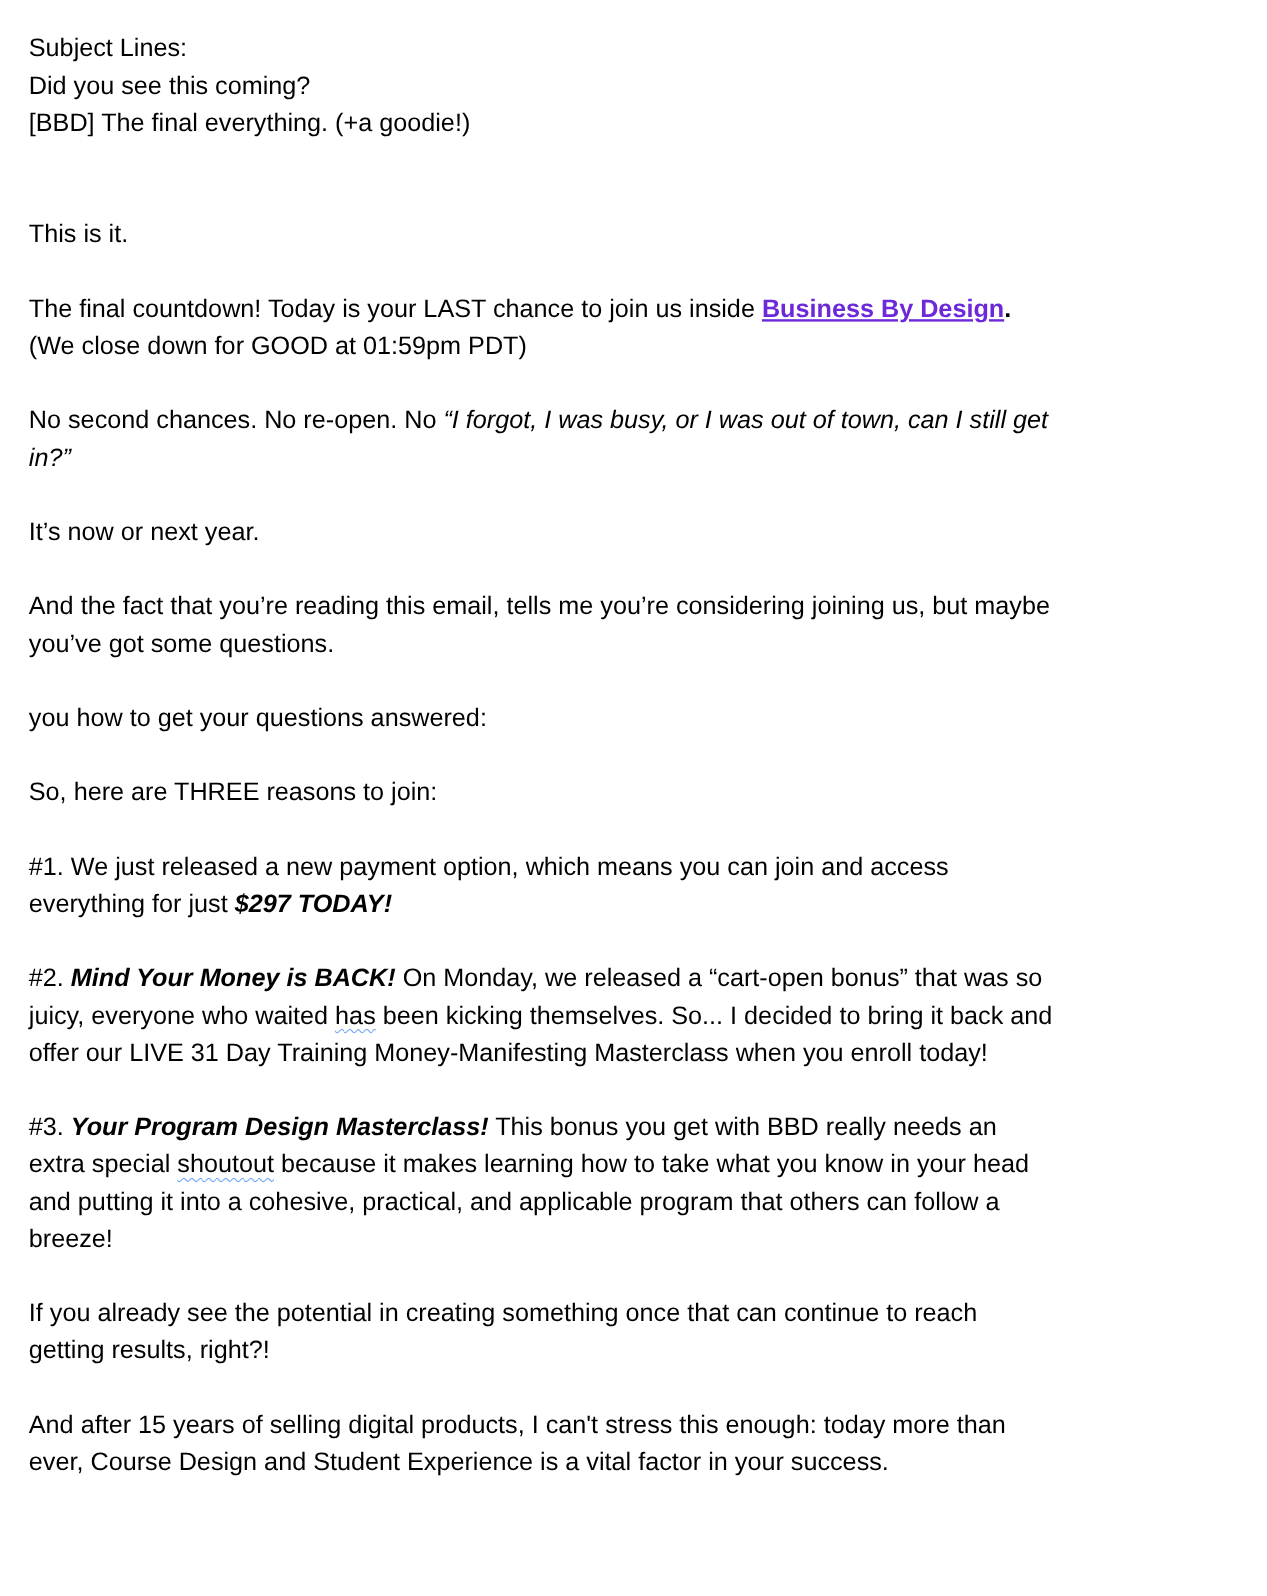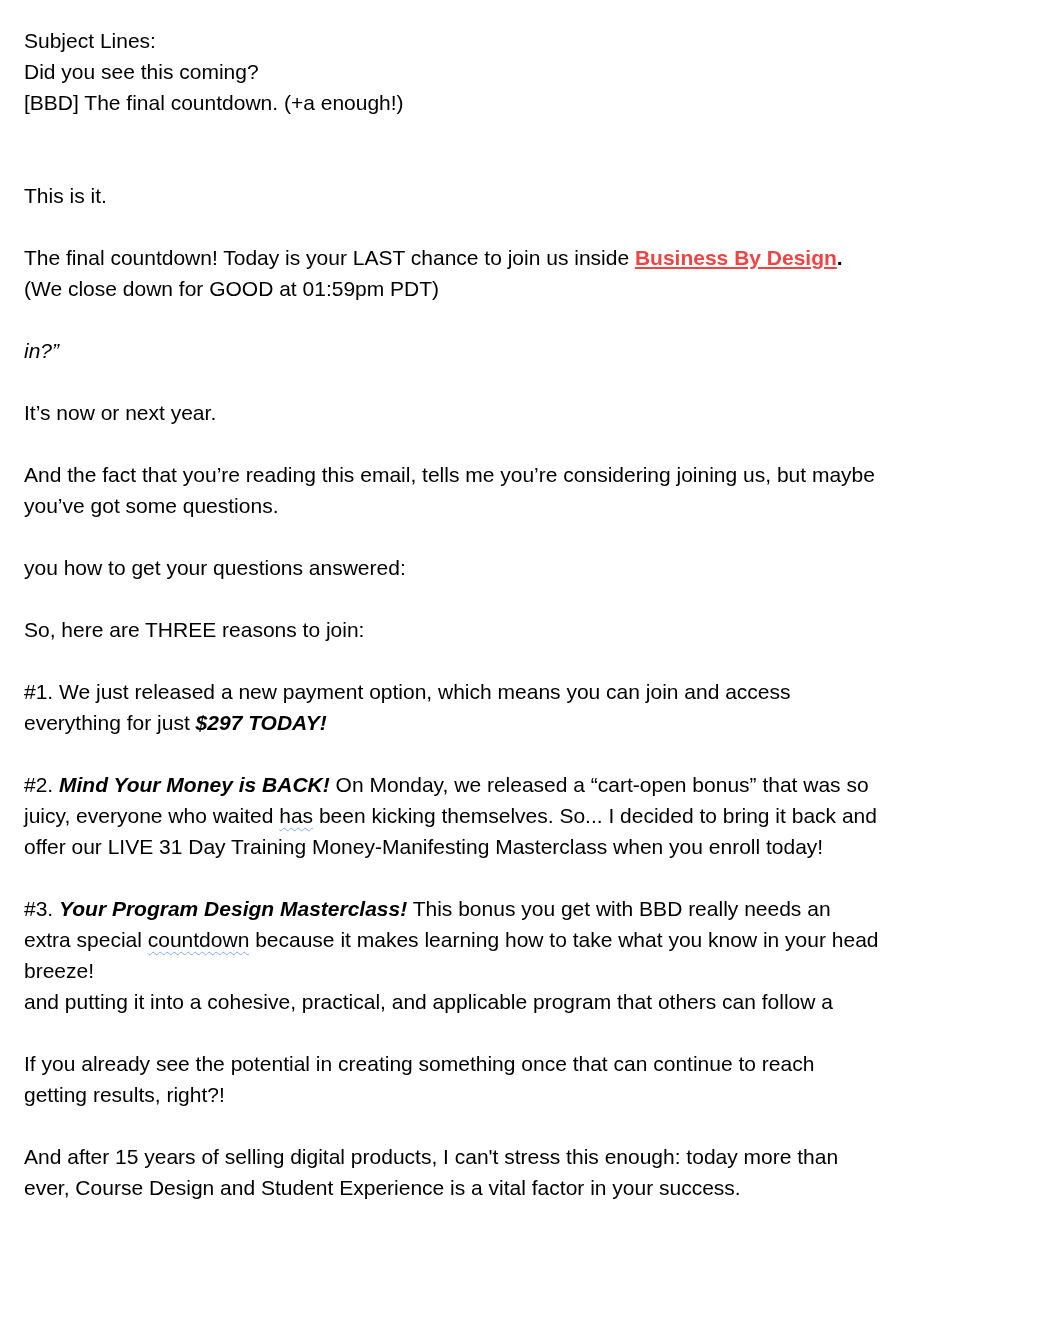--- a/index.html
+++ b/index.html
@@ -40,42 +40,43 @@
     text-underline-offset: 4px;
   }
 </style>
 </head>
 <body>
 
 <div class="doc" id="doc-root" style="background: rgb(255, 255, 255); color: rgb(0, 0, 0); padding-left: 24px;">
     <div class="paragraph">
       <div class="line"><span>Subject Lines:</span></div>
       <div class="line"><span>Did you see this coming?</span></div>
-      <div class="line"><span>[BBD] The final countdown. (+a enough!)</span></div>
+      <div class="line"><span>[BBD] The final everything. (+a goodie!)</span></div>
     </div>
     <div class="paragraph">
       <div class="line"></div>
     </div>
     <div class="paragraph">
       <div class="line"></div>
     </div>
     <div class="paragraph">
       <div class="line"><span>This is it.</span></div>
     </div>
     <div class="paragraph">
       <div class="line"></div>
     </div>
     <div class="paragraph">
-      <div class="line"><span>The final countdown! Today is your LAST chance to join us inside </span><span class="r-link" style="color: #ef4444;">Business By Design</span><span class="r-b">.</span></div>
+      <div class="line"><span>The final countdown! Today is your LAST chance to join us inside </span><span class="r-link" style="color: #6d28d9;">Business By Design</span><span class="r-b">.</span></div>
       <div class="line"><span>(We close down for GOOD at 01:59pm PDT)</span></div>
     </div>
     <div class="paragraph">
       <div class="line"></div>
     </div>
     <div class="paragraph">
+      <div class="line"><span>No second chances. No re-open. No </span><span class="r-i">“I forgot, I was busy, or I was out of town, can I still get</span></div>
       <div class="line"><span class="r-i">in?”</span></div>
     </div>
     <div class="paragraph">
       <div class="line"></div>
     </div>
     <div class="paragraph">
       <div class="line"><span>It’s now or next year.</span></div>
     </div>
     <div class="paragraph">
       <div class="line"></div>
@@ -109,23 +110,23 @@
     <div class="paragraph">
       <div class="line"><span>#2. </span><span class="r-bi">Mind Your Money is BACK!</span><span> On Monday, we released a “cart-open bonus” that was so</span></div>
       <div class="line"><span>juicy, everyone who waited </span><span class="r-sq" style="text-decoration-color: rgb(123, 170, 247);">has</span><span> been kicking themselves. So... I decided to bring it back and</span></div>
       <div class="line"><span>offer our LIVE 31 Day Training Money-Manifesting Masterclass when you enroll today!</span></div>
     </div>
     <div class="paragraph">
       <div class="line"></div>
     </div>
     <div class="paragraph">
       <div class="line"><span>#3. </span><span class="r-bi">Your Program Design Masterclass!</span><span> This bonus you get with BBD really needs an</span></div>
-      <div class="line"><span>extra special </span><span class="r-sq" style="text-decoration-color: rgb(123, 170, 247);">countdown</span><span> because it makes learning how to take what you know in your head</span></div>
+      <div class="line"><span>extra special </span><span class="r-sq" style="text-decoration-color: rgb(123, 170, 247);">shoutout</span><span> because it makes learning how to take what you know in your head</span></div>
+      <div class="line"><span>and putting it into a cohesive, practical, and applicable program that others can follow a</span></div>
       <div class="line"><span>breeze!</span></div>
-      <div class="line"><span>and putting it into a cohesive, practical, and applicable program that others can follow a</span></div>
     </div>
     <div class="paragraph">
       <div class="line"></div>
     </div>
     <div class="paragraph">
       <div class="line"><span>If you already see the potential in creating something once that can continue to reach</span></div>
       <div class="line"><span>getting results, right?!</span></div>
     </div>
     <div class="paragraph">
       <div class="line"></div>

